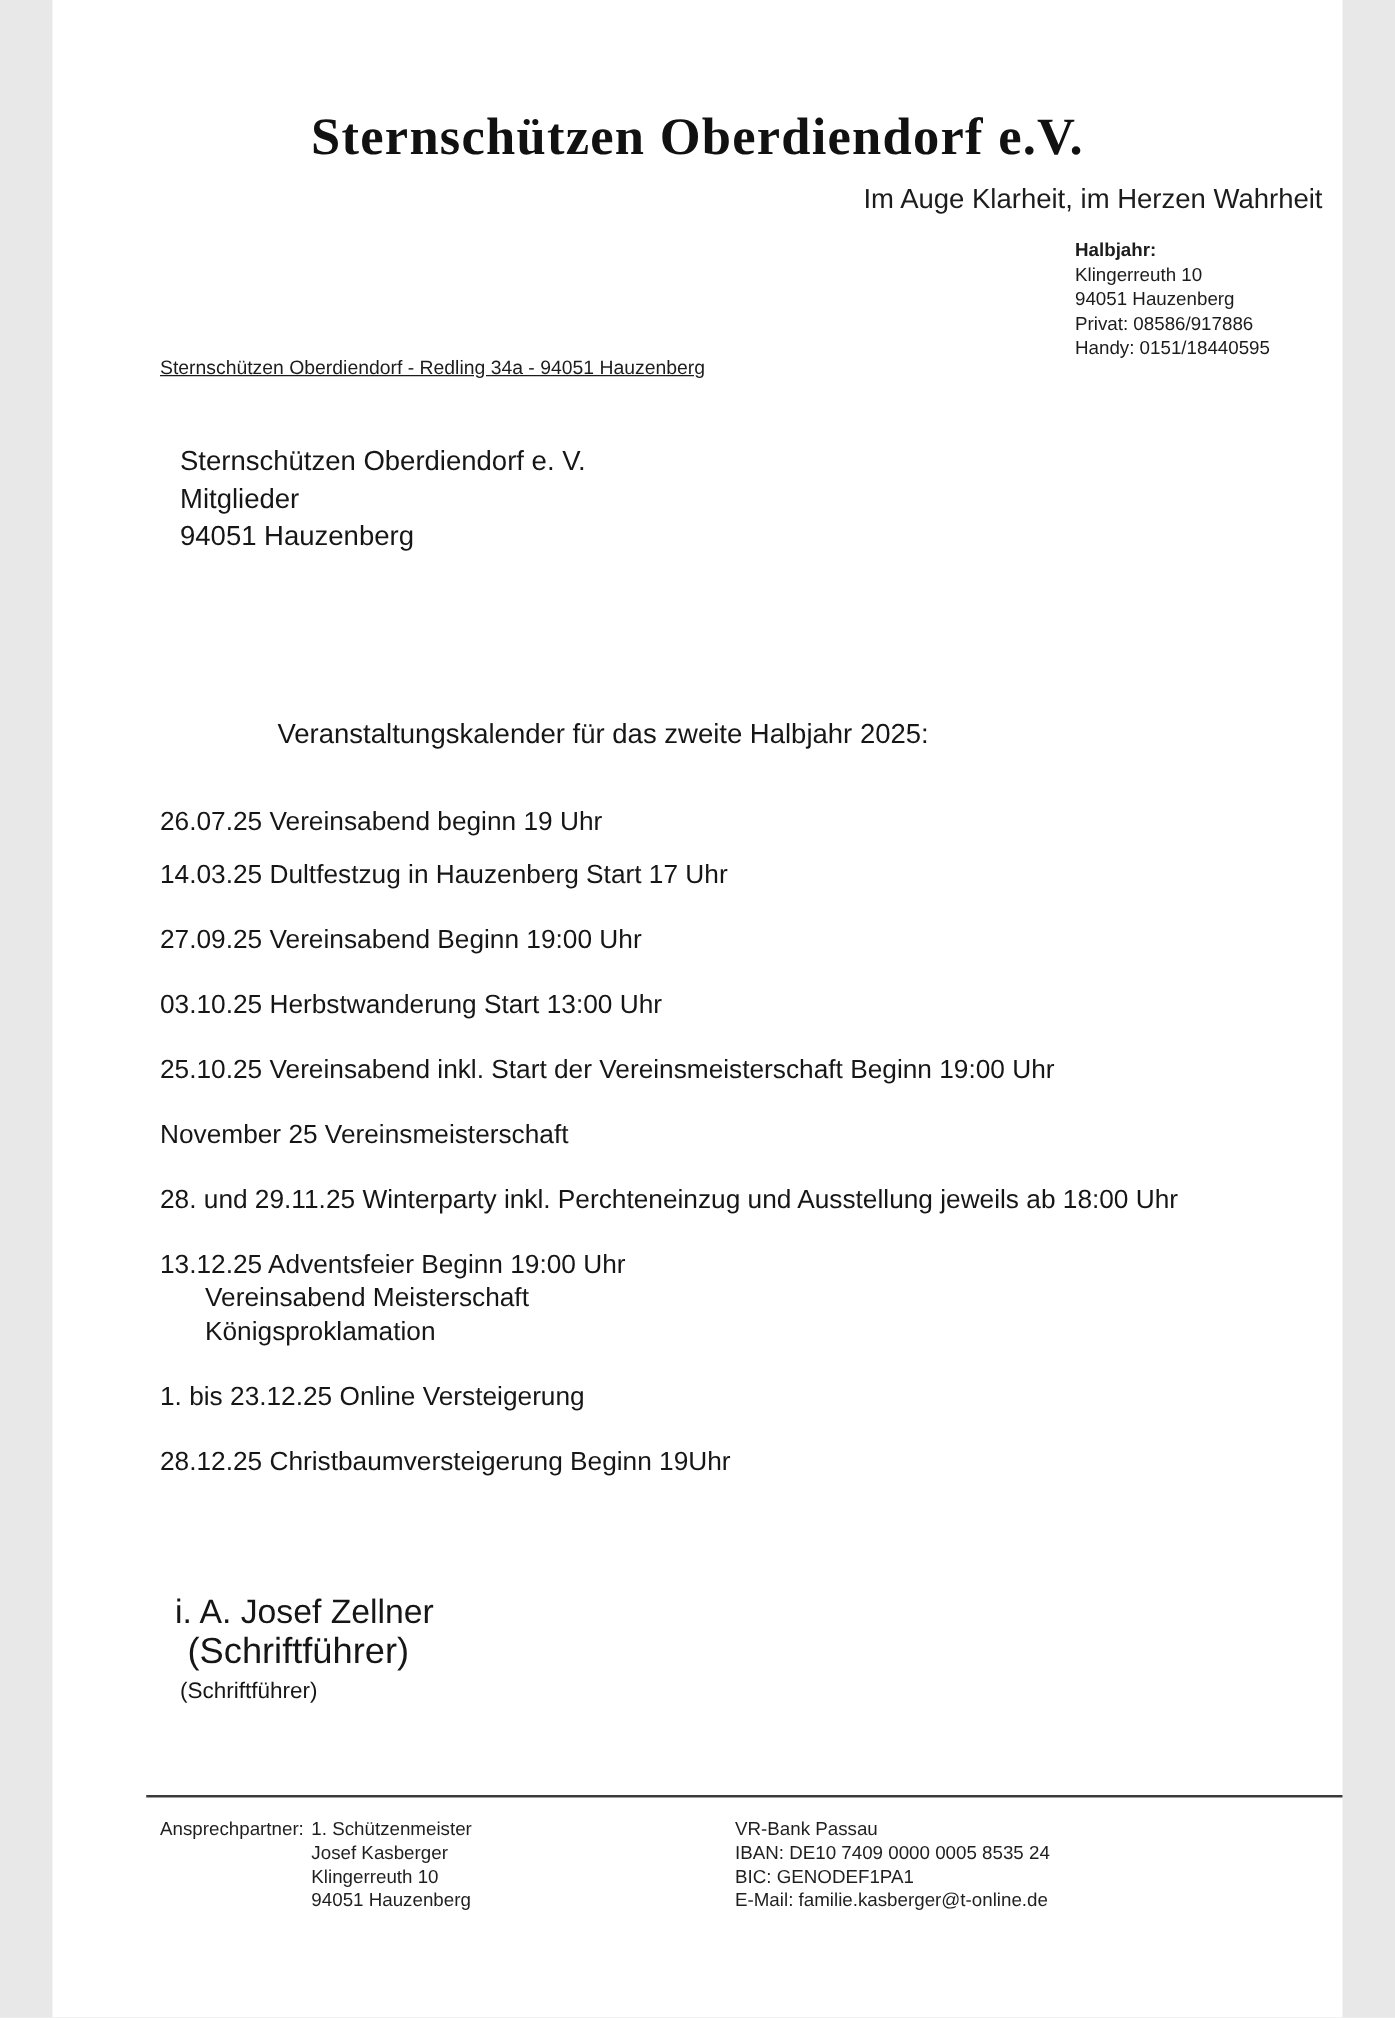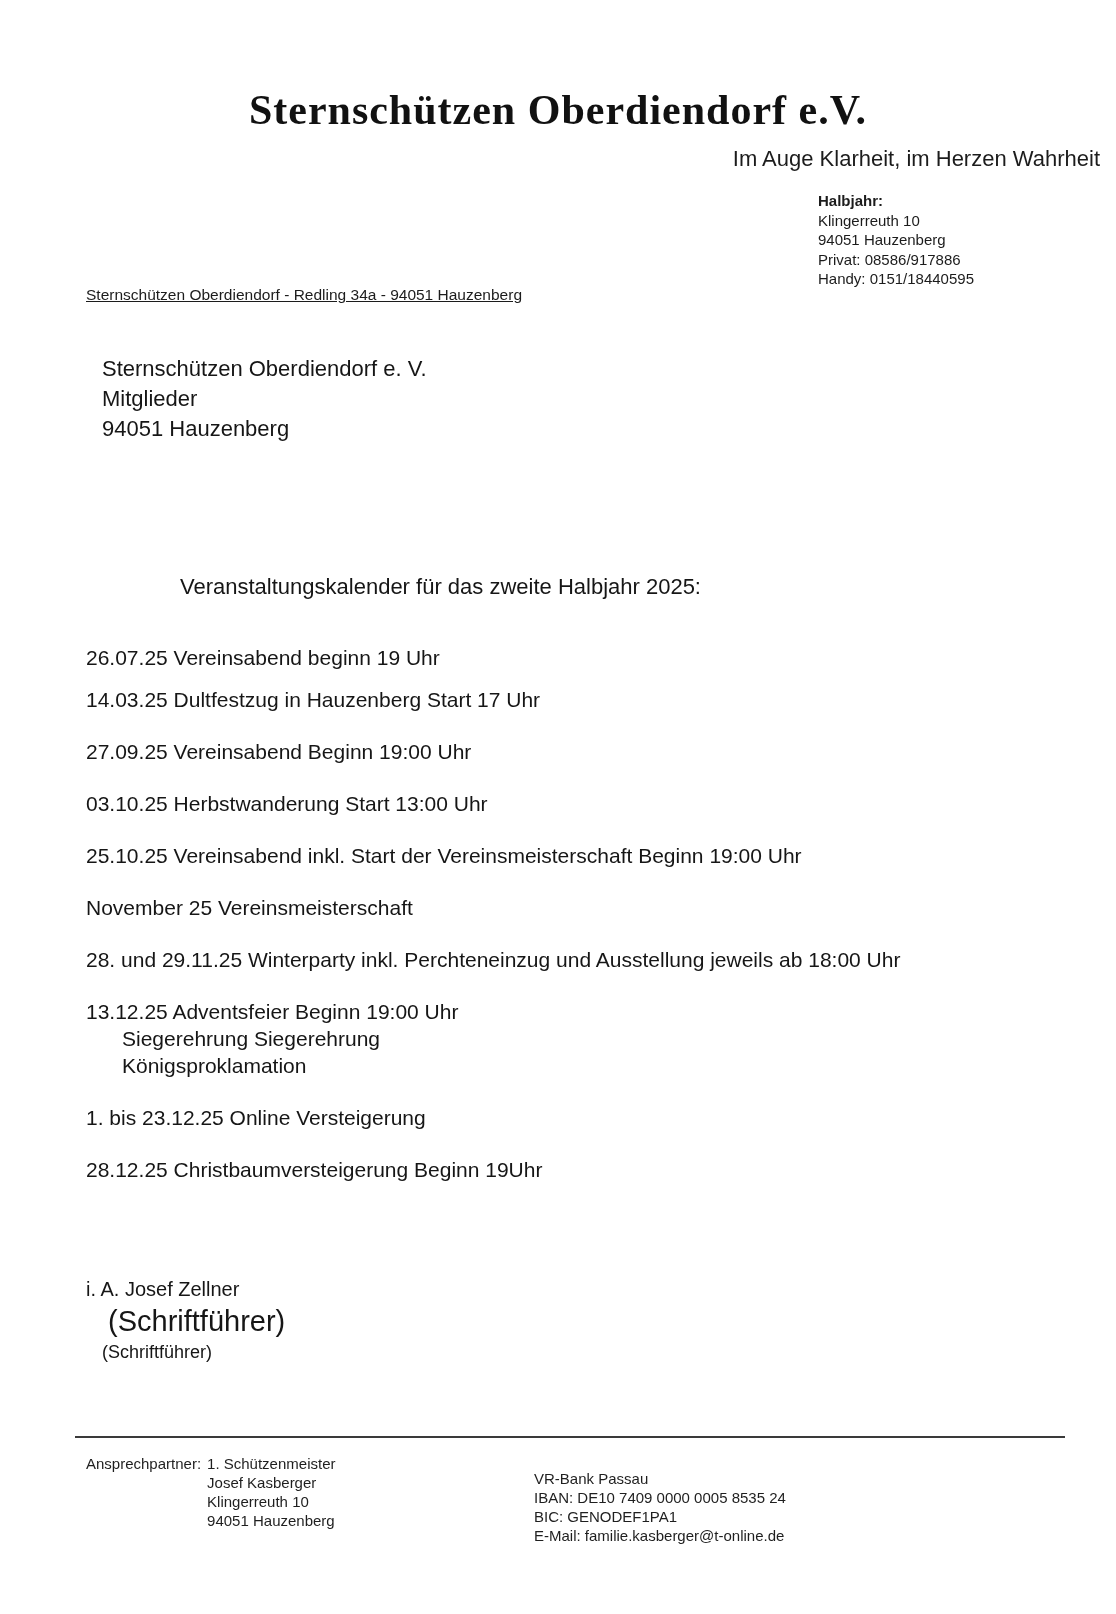--- a/index.html
+++ b/index.html
@@ -1,19 +1,19 @@
 <!DOCTYPE html>
 <html><head>
 <meta charset="utf-8">
 <style>
   * { margin: 0; padding: 0; box-sizing: border-box; }
   html, body { background: #e8e8e8; }
   .page {
     position: relative;
-    width: 1116px;
+    width: 1032px;
     height: 1614px;
     margin: 0 auto;
     background: #ffffff;
     font-family: "Liberation Sans", sans-serif;
     color: #161616;
     overflow: hidden;
   }
 
   
   .club-title {
@@ -80,21 +80,21 @@
   .event { line-height: 27px; margin-bottom: 25px; white-space: nowrap; }
   .event:first-child { margin-bottom: 15px; }
   .event .subline { padding-left: 36px; white-space: nowrap; }
 
   
   .signature {
     position: absolute;
     top: 1276px; left: 86px;
     color: #161616;
   }
-  .sig-name { font-size: 20px; line-height: 27px; }
+  .sig-name { font-size: 27px; line-height: 27px; margin-left: 12px; }
   .sig-role-large { font-size: 29px; line-height: 36px; padding-left: 22px; }
   .sig-role-small { font-size: 18px; line-height: 26px; padding-left: 16px; }
 
   
   .footer-rule {
     position: absolute;
     top: 1436px; left: 75px;
     width: 990px; height: 2px;
     background: #3a3a3a;
   }
@@ -102,21 +102,21 @@
     position: absolute;
     top: 1454px; left: 86px;
     width: 980px;
     font-size: 15px;
     line-height: 19px;
     color: #1f1f1f;
     display: flex;
   }
   .footer-contact { display: flex; justify-content: space-between; }
   .footer-contact-label { margin-right: 6px; }
-  .footer-bank { position: absolute; left: 448px; top: 0; margin-top: 15px; }
+  .footer-bank { position: absolute; left: 460px; top: 0; }
 </style>
 </head>
 <body>
 
 <div class="page">
 
   <div class="club-title">Sternschützen Oberdiendorf e.V.</div>
   <div class="motto">Im Auge Klarheit, im Herzen Wahrheit</div>
 
   <div class="contact-block">
@@ -140,21 +140,21 @@
   <div class="events">
     <div class="event"><span>26.07.25 Vereinsabend beginn 19 Uhr</span></div>
     <div class="event"><span>14.03.25 Dultfestzug in Hauzenberg Start 17 Uhr</span></div>
     <div class="event"><span>27.09.25 Vereinsabend Beginn 19:00 Uhr</span></div>
     <div class="event"><span>03.10.25 Herbstwanderung Start 13:00 Uhr</span></div>
     <div class="event"><span>25.10.25 Vereinsabend inkl. Start der Vereinsmeisterschaft Beginn 19:00 Uhr</span></div>
     <div class="event"><span>November 25 Vereinsmeisterschaft</span></div>
     <div class="event"><span>28. und 29.11.25 Winterparty inkl. Perchteneinzug und Ausstellung jeweils ab 18:00 Uhr</span></div>
     <div class="event">
       <div>13.12.25 Adventsfeier Beginn 19:00 Uhr</div>
-      <div class="subline">Siegerehrung Siegerehrung</div>
+      <div class="subline">Vereinsabend Meisterschaft</div>
       <div class="subline">Königsproklamation</div>
     </div>
     <div class="event"><span>1. bis 23.12.25 Online Versteigerung</span></div>
     <div class="event"><span>28.12.25 Christbaumversteigerung Beginn 19Uhr</span></div>
   </div>
 
   <div class="signature">
     <div class="sig-name">i. A. Josef Zellner</div>
     <div class="sig-role-large">(Schriftführer)</div>
     <div class="sig-role-small">(Schriftführer)</div>

